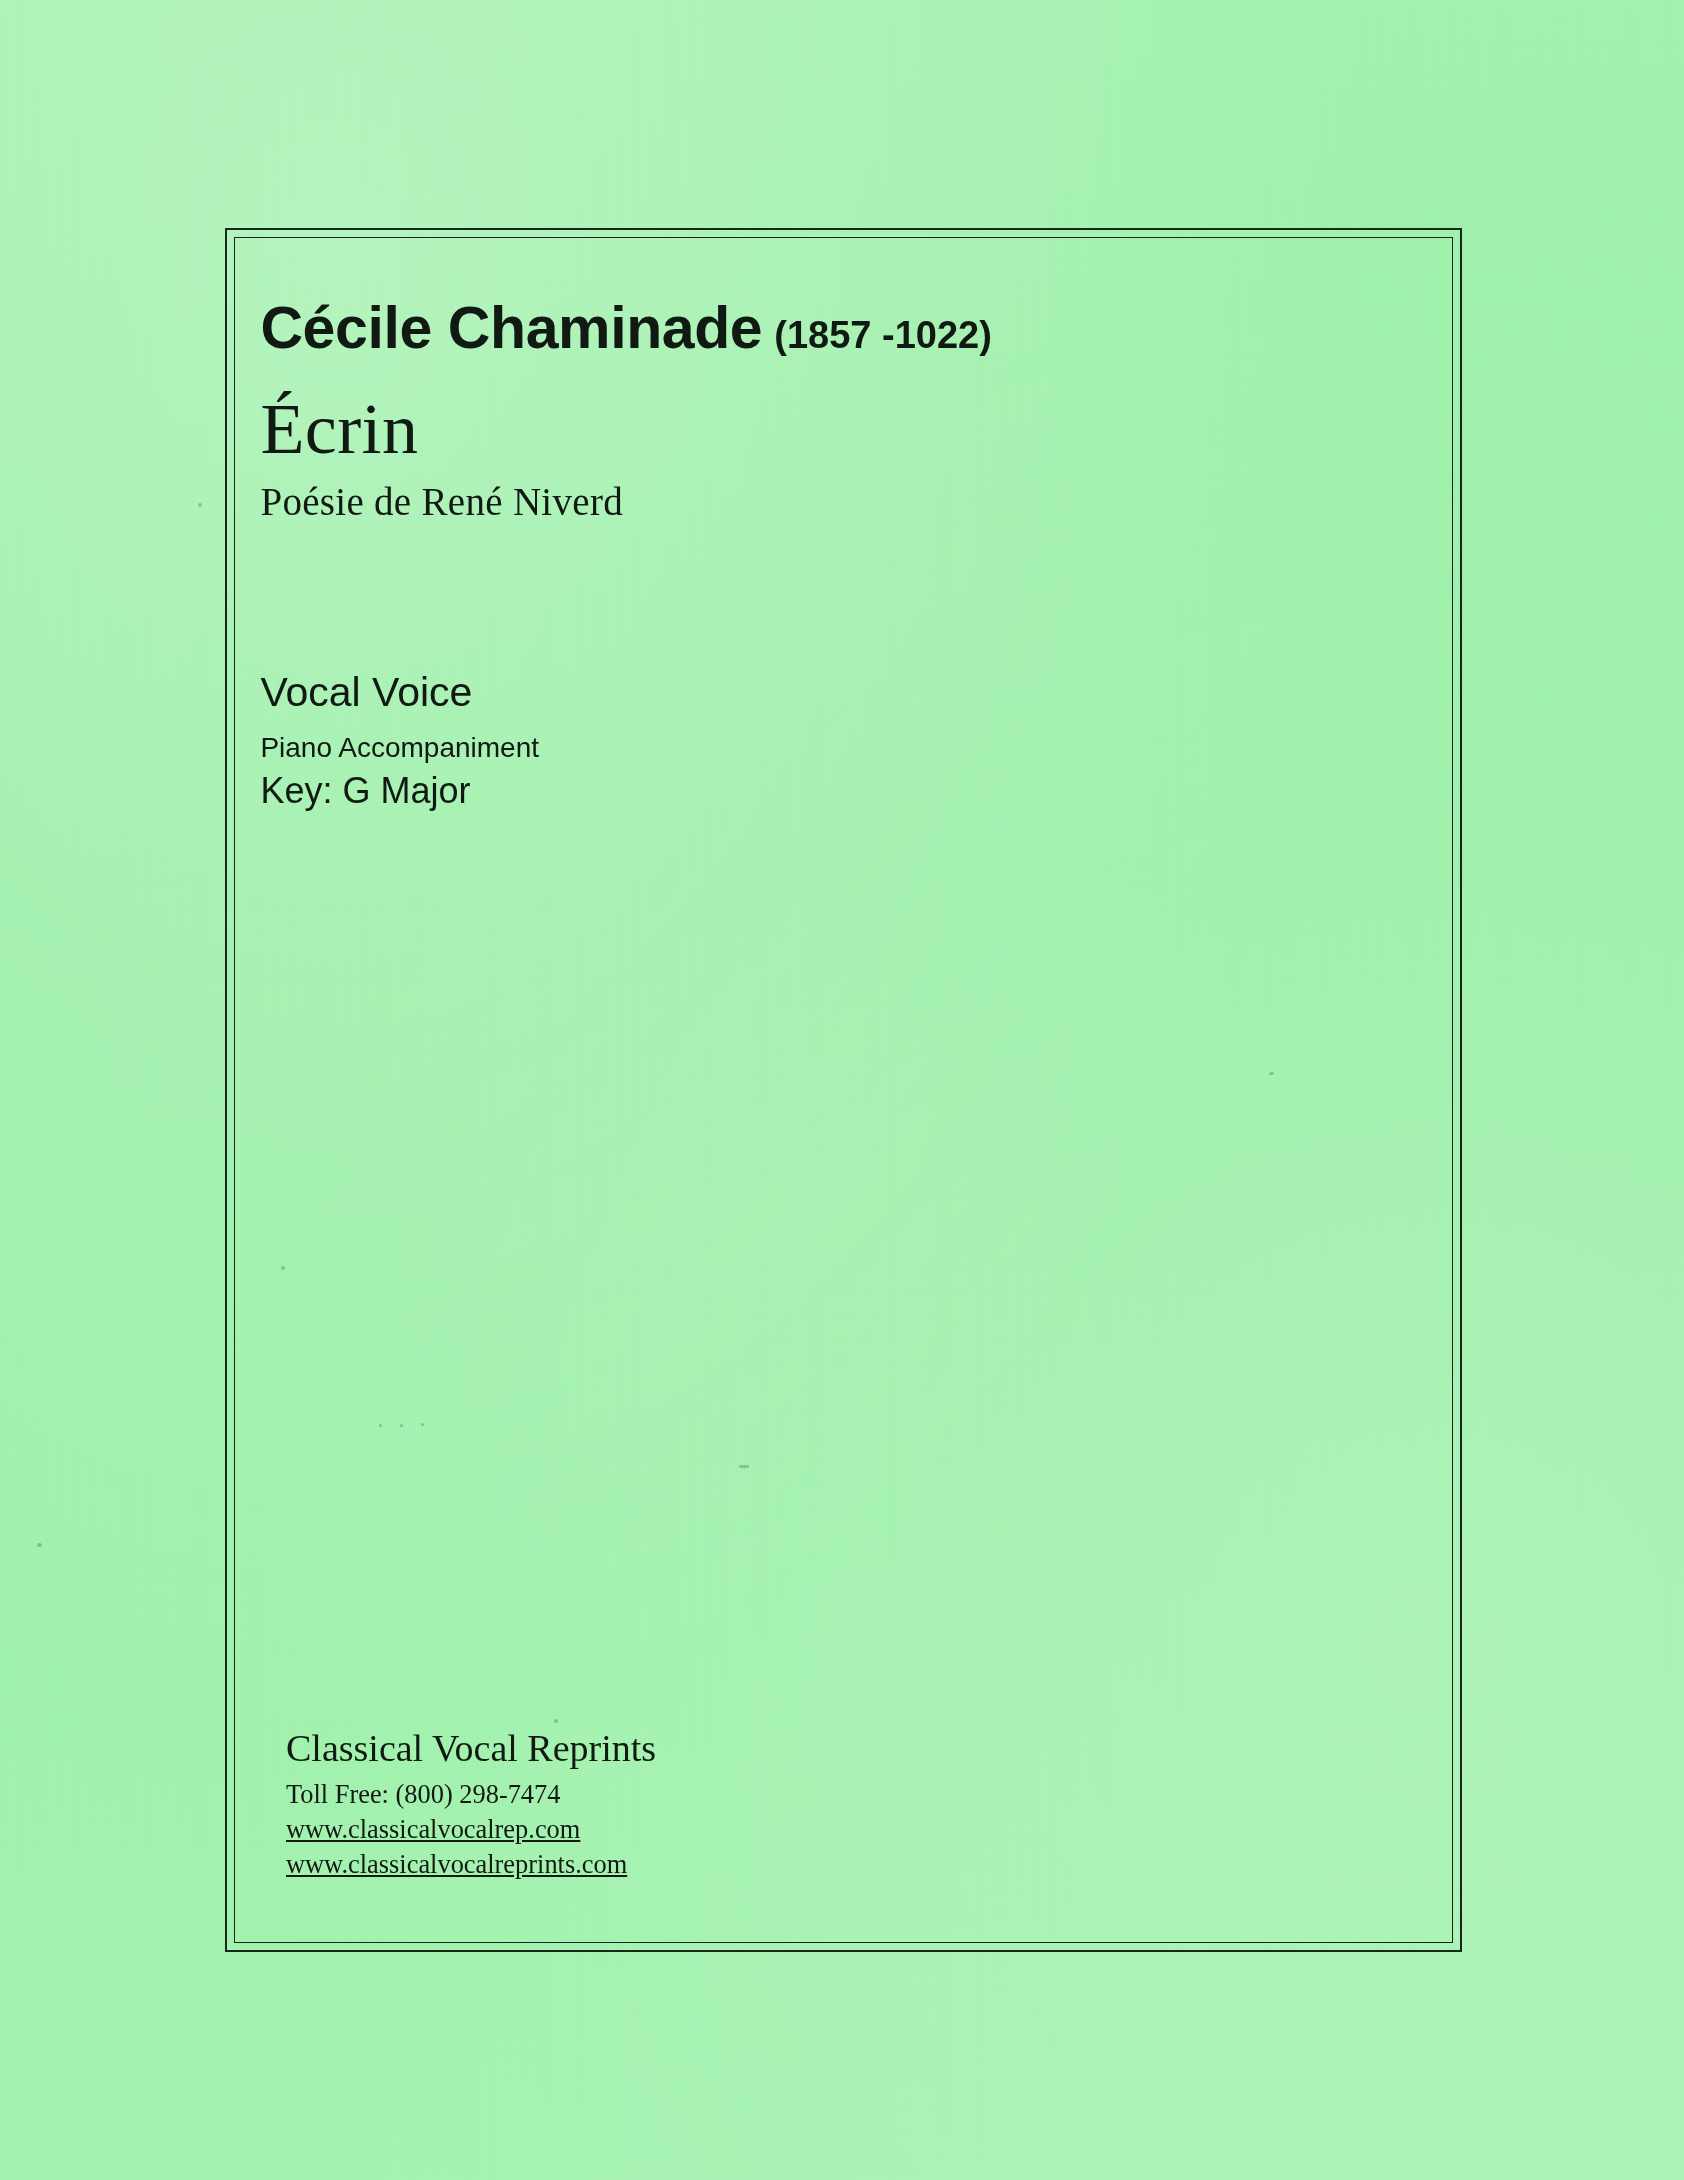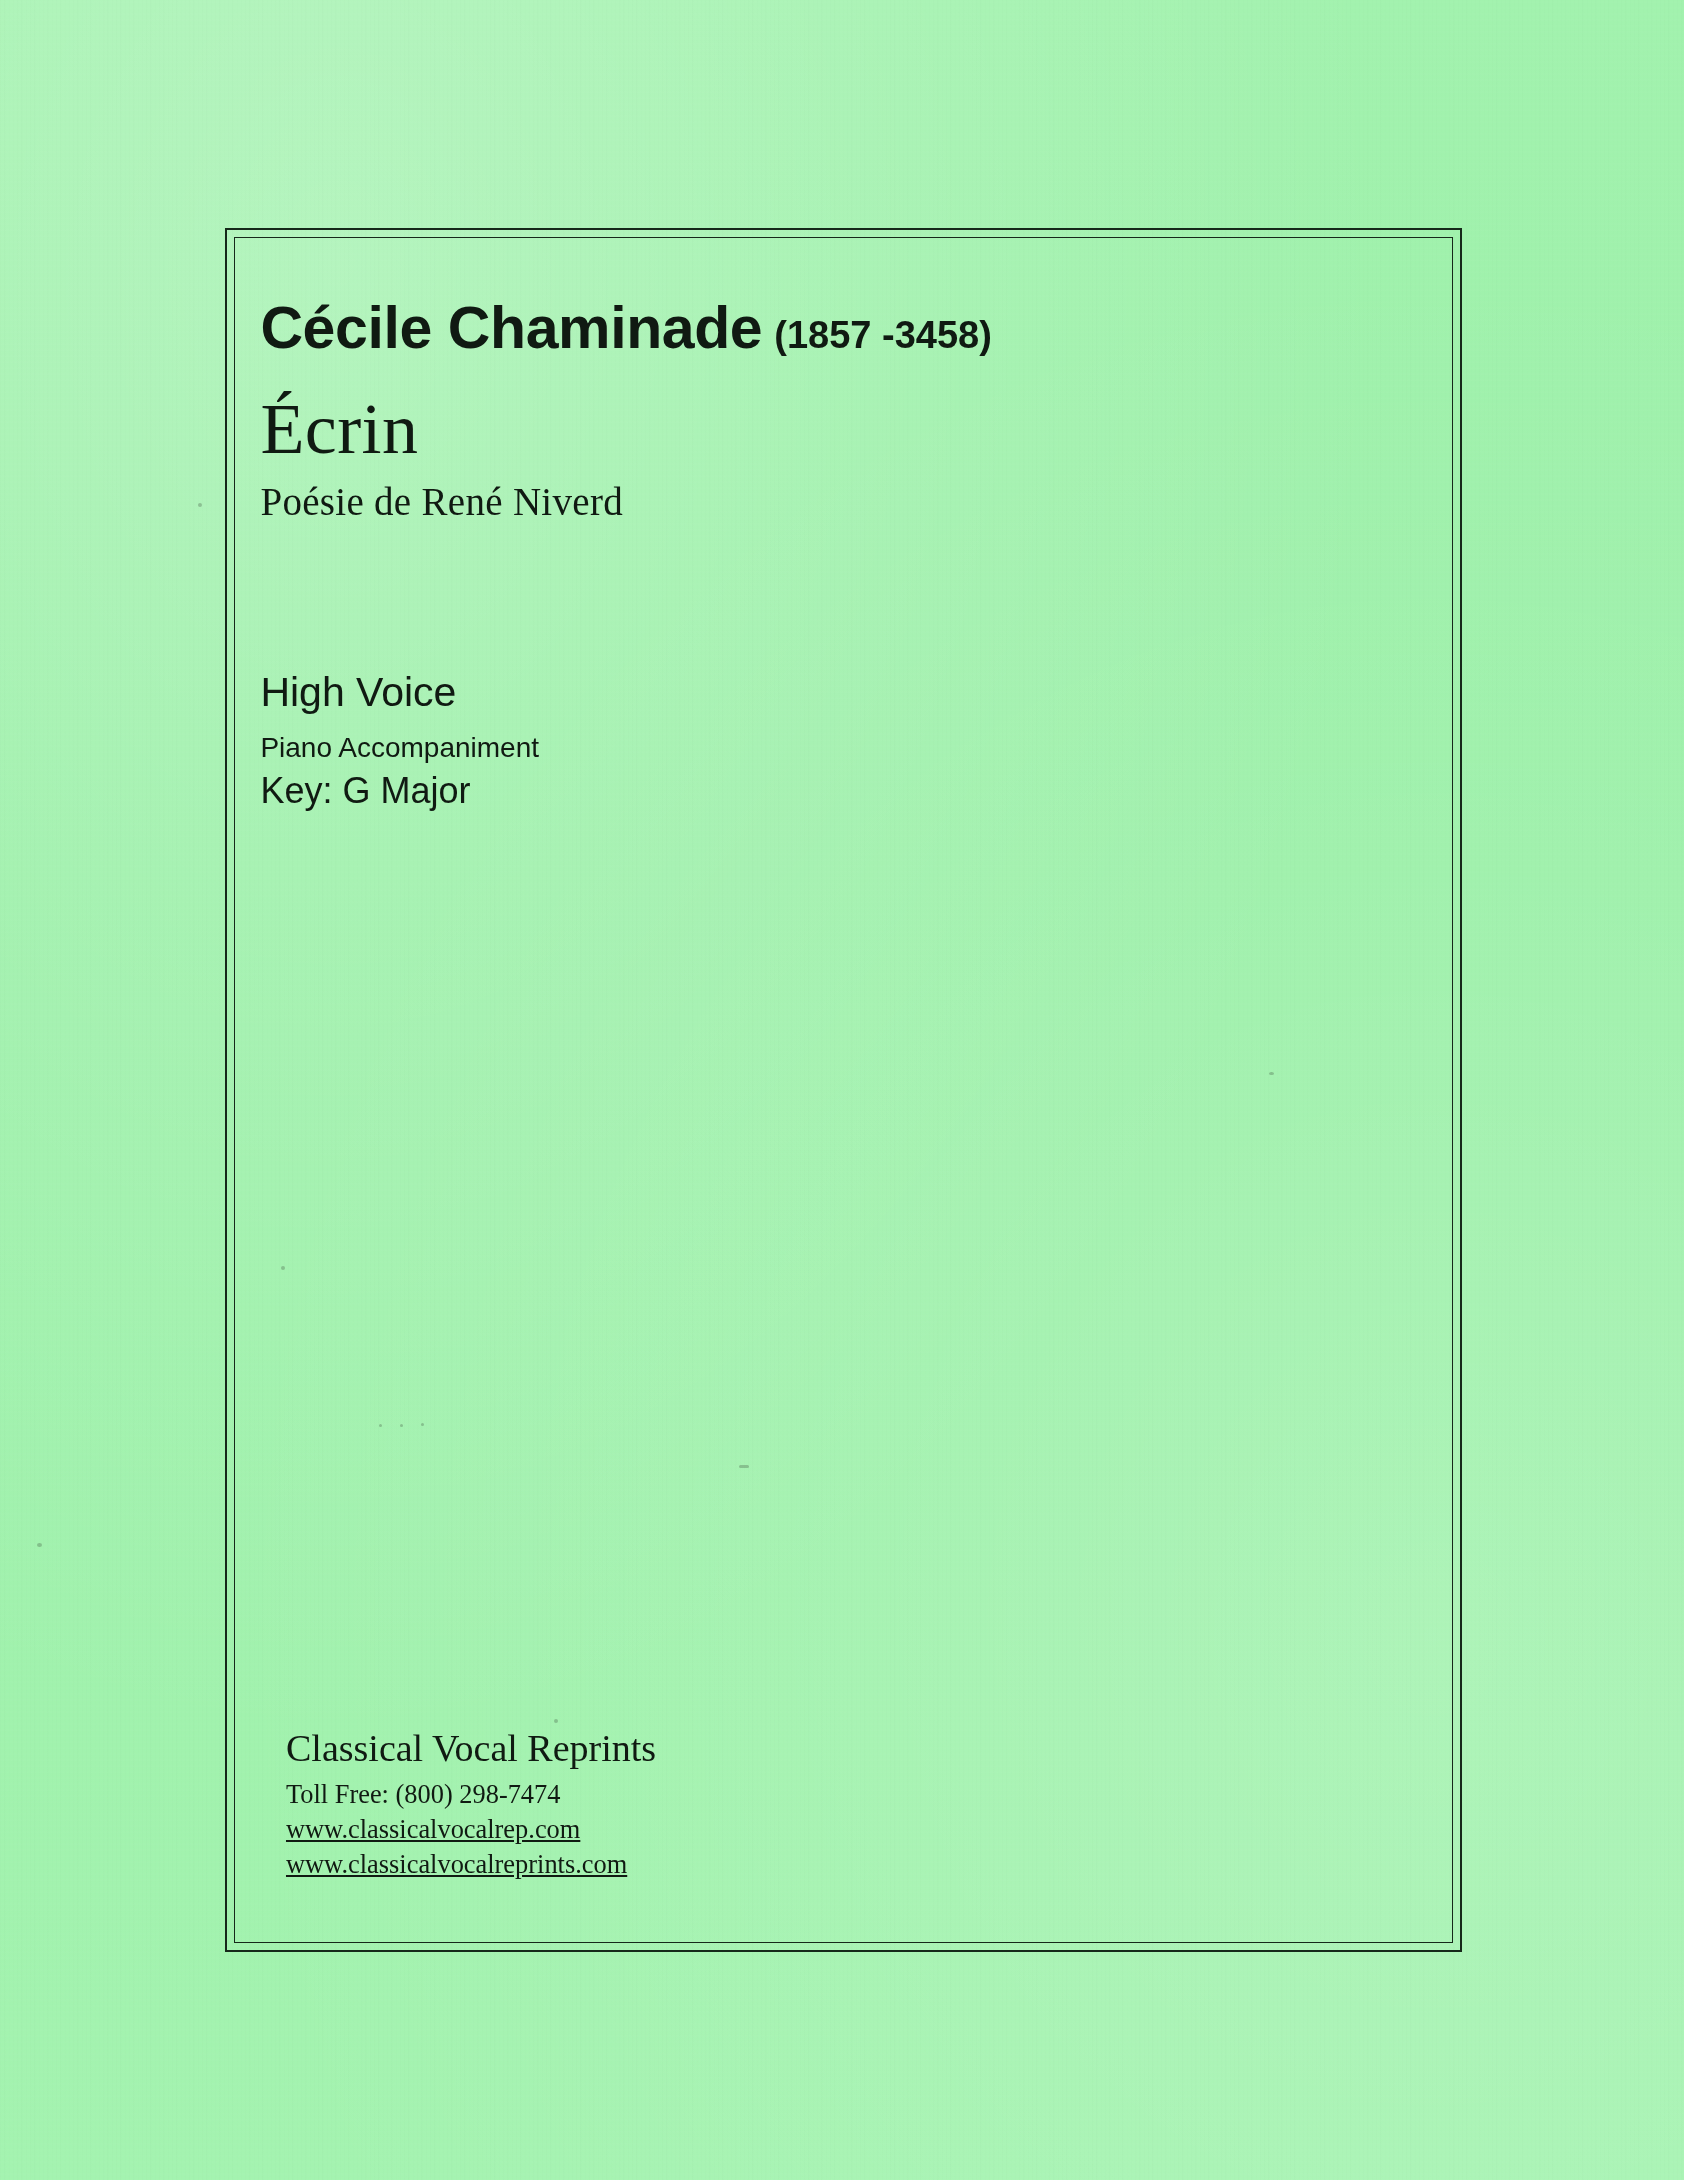--- a/index.html
+++ b/index.html
@@ -190,29 +190,29 @@
   <div class="speck" style="left:421px; top:1423px; width:3.4px; height:3.4px;"></div>
   <div class="speck" style="left:739px; top:1465px; width:10.2px; height:3.4px; border-radius:1.7px;"></div>
   <div class="speck" style="left:37px; top:1543px; width:5.1px; height:4.3px;"></div>
   <div class="speck" style="left:554px; top:1719px; width:4.3px; height:4.3px;"></div>
 
   <div class="cover-frame-outer">
     <div class="cover-frame-inner">
       <div class="content">
 
         <div class="composer-line">
-          <span class="composer-name">Cécile Chaminade</span><span class="composer-dates">(1857 -3458)</span>
+          <span class="composer-name">Cécile Chaminade</span><span class="composer-dates">(1857 -1022)</span>
         </div>
 
         <div class="work-title">Écrin</div>
 
         <div class="poet-line">Poésie de René Niverd</div>
 
         <div class="voice-block">
-          <div class="voice-type">High Voice</div>
+          <div class="voice-type">Vocal Voice</div>
           <div class="accompaniment">Piano Accompaniment</div>
           <div class="key-line">Key: G Major</div>
         </div>
 
 
         <div class="publisher-block">
           <div class="publisher-name">Classical Vocal Reprints</div>
           <div class="publisher-phone">Toll Free: (800) 298-7474</div>
           <span class="publisher-url">www.classicalvocalrep.com</span>
           <span class="publisher-url">www.classicalvocalreprints.com</span>

